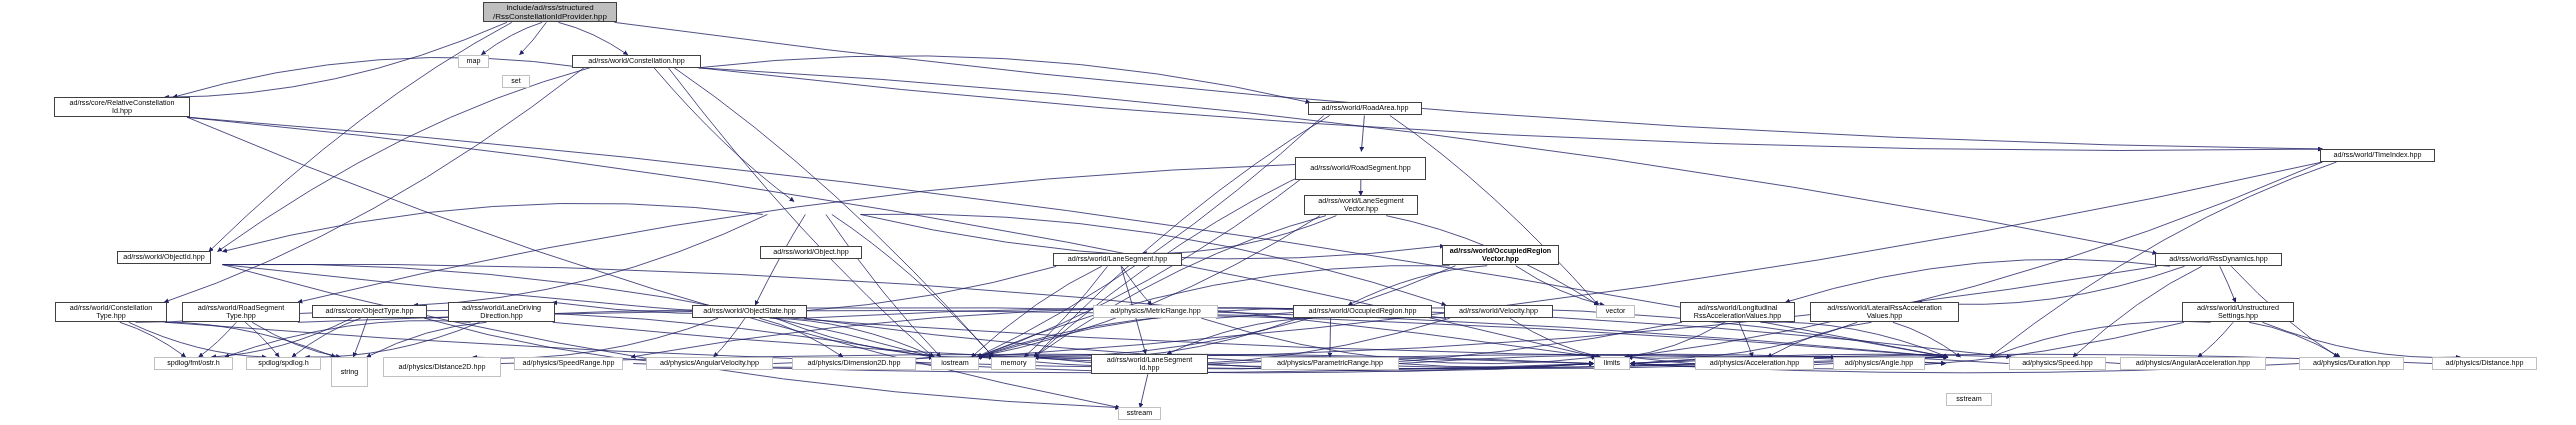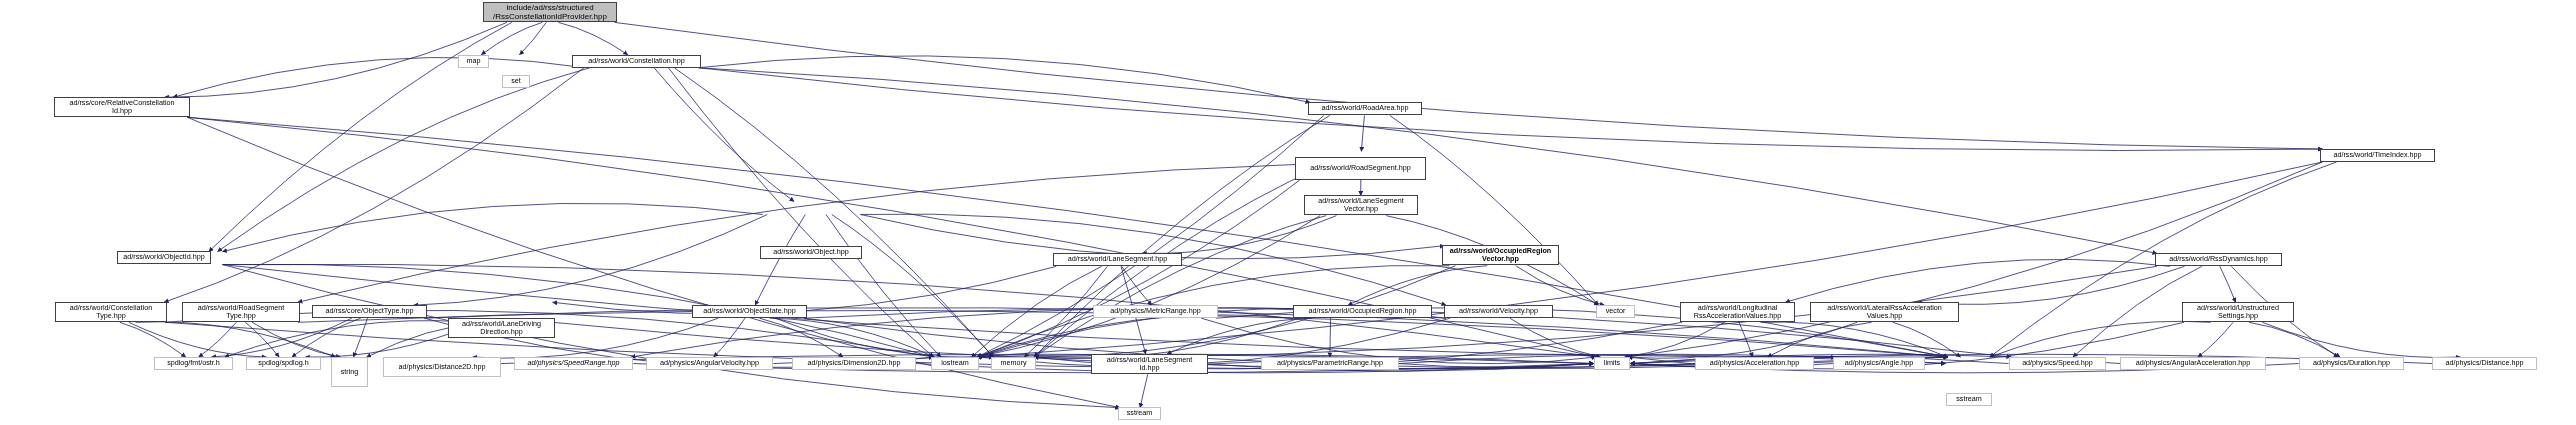--- a/index.html
+++ b/index.html
@@ -203,38 +203,38 @@
       <div class="node strong" style="left: 117px; top: 251px; width: 94px; height: 13px;">ad/rss/world/ObjectId.hpp</div>
       <div class="node strong" style="left: 1053px; top: 253px; width: 129px; height: 13px;">ad/rss/world/LaneSegment.hpp</div>
       <div class="node strong" style="left: 1442px; top: 245px; width: 117px; height: 20px; font-weight: bold;">ad/rss/world/OccupiedRegion
 Vector.hpp</div>
       <div class="node strong" style="left: 2155px; top: 253px; width: 127px; height: 13px;">ad/rss/world/RssDynamics.hpp</div>
       <div class="node strong" style="left: 55px; top: 302px; width: 112px; height: 20px;">ad/rss/world/Constellation
 Type.hpp</div>
       <div class="node strong" style="left: 182px; top: 302px; width: 118px; height: 20px;">ad/rss/world/RoadSegment
 Type.hpp</div>
       <div class="node strong" style="left: 312px; top: 305px; width: 115px; height: 13px;">ad/rss/core/ObjectType.hpp</div>
-      <div class="node strong" style="left: 448px; top: 302px; width: 107px; height: 20px; margin-top: 16px;">ad/rss/world/LaneDriving
+      <div class="node strong" style="left: 448px; top: 302px; width: 107px; height: 20px;">ad/rss/world/LaneDriving
 Direction.hpp</div>
       <div class="node strong" style="left: 692px; top: 305px; width: 115px; height: 13px;">ad/rss/world/ObjectState.hpp</div>
       <div class="node plain" style="left: 1093px; top: 305px; width: 125px; height: 13px;">ad/physics/MetricRange.hpp</div>
       <div class="node strong" style="left: 1261px; top: 305px; width: 139px; height: 13px; margin-left: 32px;">ad/rss/world/OccupiedRegion.hpp</div>
       <div class="node strong" style="left: 1444px; top: 305px; width: 109px; height: 13px;">ad/rss/world/Velocity.hpp</div>
       <div class="node plain" style="left: 1596px; top: 305px; width: 39px; height: 13px;">vector</div>
       <div class="node strong" style="left: 1680px; top: 302px; width: 115px; height: 20px;">ad/rss/world/Longitudinal
 RssAccelerationValues.hpp</div>
       <div class="node strong" style="left: 1810px; top: 302px; width: 149px; height: 20px;">ad/rss/world/LateralRssAcceleration
 Values.hpp</div>
       <div class="node strong" style="left: 2182px; top: 302px; width: 112px; height: 20px;">ad/rss/world/Unstructured
 Settings.hpp</div>
       <div class="node plain" style="left: 154px; top: 357px; width: 79px; height: 13px;">spdlog/fmt/ostr.h</div>
       <div class="node plain" style="left: 246px; top: 357px; width: 75px; height: 13px;">spdlog/spdlog.h</div>
       <div class="node plain" style="left: 331px; top: 357px; width: 37px; height: 30px;">string</div>
       <div class="node plain" style="left: 383px; top: 357px; width: 118px; height: 20px;">ad/physics/Distance2D.hpp</div>
-      <div class="node plain" style="left: 514px; top: 357px; width: 119px; height: 13px; font-style: italic;">ad/physics/SpeedRange.hpp</div>
+      <div class="node plain" style="left: 514px; top: 357px; width: 109px; height: 13px;">ad/physics/SpeedRange.hpp</div>
       <div class="node plain" style="left: 646px; top: 357px; width: 127px; height: 13px;">ad/physics/AngularVelocity.hpp</div>
       <div class="node plain" style="left: 792px; top: 357px; width: 124px; height: 13px;">ad/physics/Dimension2D.hpp</div>
       <div class="node plain" style="left: 931px; top: 357px; width: 48px; height: 13px;">iostream</div>
       <div class="node plain" style="left: 991px; top: 357px; width: 45px; height: 13px;">memory</div>
       <div class="node strong" style="left: 1091px; top: 354px; width: 117px; height: 20px;">ad/rss/world/LaneSegment
 Id.hpp</div>
       <div class="node plain" style="left: 1261px; top: 357px; width: 138px; height: 13px;">ad/physics/ParametricRange.hpp</div>
       <div class="node plain" style="left: 1594px; top: 357px; width: 36px; height: 13px;">limits</div>
       <div class="node plain" style="left: 1695px; top: 357px; width: 119px; height: 13px;">ad/physics/Acceleration.hpp</div>
       <div class="node plain" style="left: 1833px; top: 357px; width: 92px; height: 13px;">ad/physics/Angle.hpp</div>

